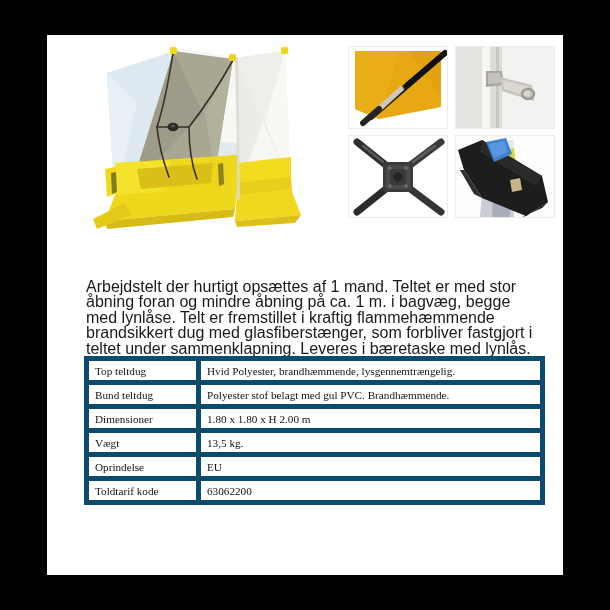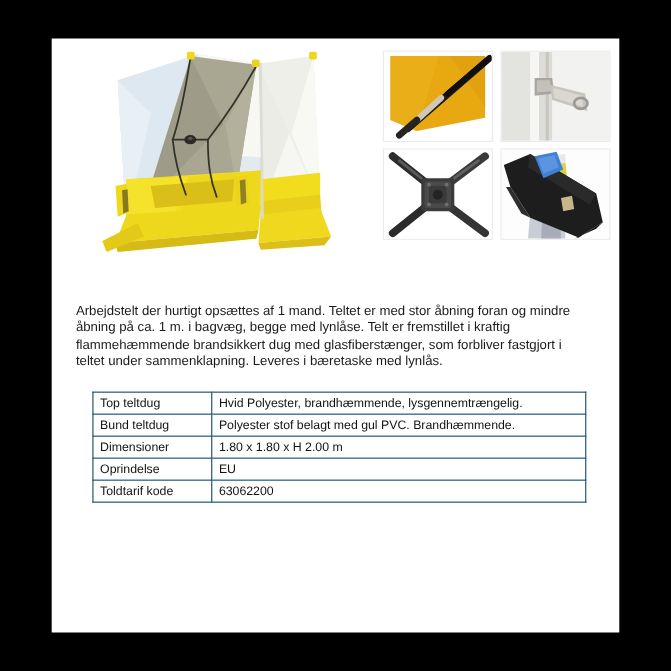--- a/index.html
+++ b/index.html
@@ -64,47 +64,48 @@
     background: #ffffff;
     border: 1px solid #eceaea;
     box-sizing: border-box;
     overflow: hidden;
   }
   .thumb svg { display: block; }
 
   
   #description {
     position: absolute;
-    left: 22px;
+    left: 39px;
     top: 228px;
     width: 452px;
-    font-size: 12px;
+    font-size: 16px;
     line-height: 15.4px;
     color: #1a1a1a;
     text-align: left;
   }
 
   
   #spec-table {
     position: absolute;
     left: 37px;
     top: 321px;
     width: 434px;
     border-collapse: collapse;
     table-layout: fixed;
     font-size: 11.2px;
     color: #111111;
   }
   #spec-table td {
-    border: 1px solid #0c4a6e;
+    border: 5px solid #0c4a6e;
     padding: 2px 0 2px 6px;
     height: 15px;
     vertical-align: middle;
     white-space: nowrap;
     overflow: hidden;
+    font-family: Liberation Serif, serif;
   }
   #spec-table td.spec-label { width: 101px; }
   #spec-table td.spec-value { width: 333px; }
 </style>
 </head>
 <body>
 
 <div id="page-sheet">
 
   <div id="media-block">
@@ -267,20 +268,24 @@
       </tr>
       <tr>
         <td class="spec-label">Bund teltdug</td>
         <td class="spec-value">Polyester stof belagt med gul PVC. Brandhæmmende.</td>
       </tr>
       <tr>
         <td class="spec-label">Dimensioner</td>
         <td class="spec-value">1.80 x 1.80 x H 2.00 m</td>
       </tr>
       <tr>
+        <td class="spec-label">Vægt</td>
+        <td class="spec-value">13,5 kg.</td>
+      </tr>
+      <tr>
         <td class="spec-label">Oprindelse</td>
         <td class="spec-value">EU</td>
       </tr>
       <tr>
         <td class="spec-label">Toldtarif kode</td>
         <td class="spec-value">63062200</td>
       </tr>
     </tbody>
   </table>
 

